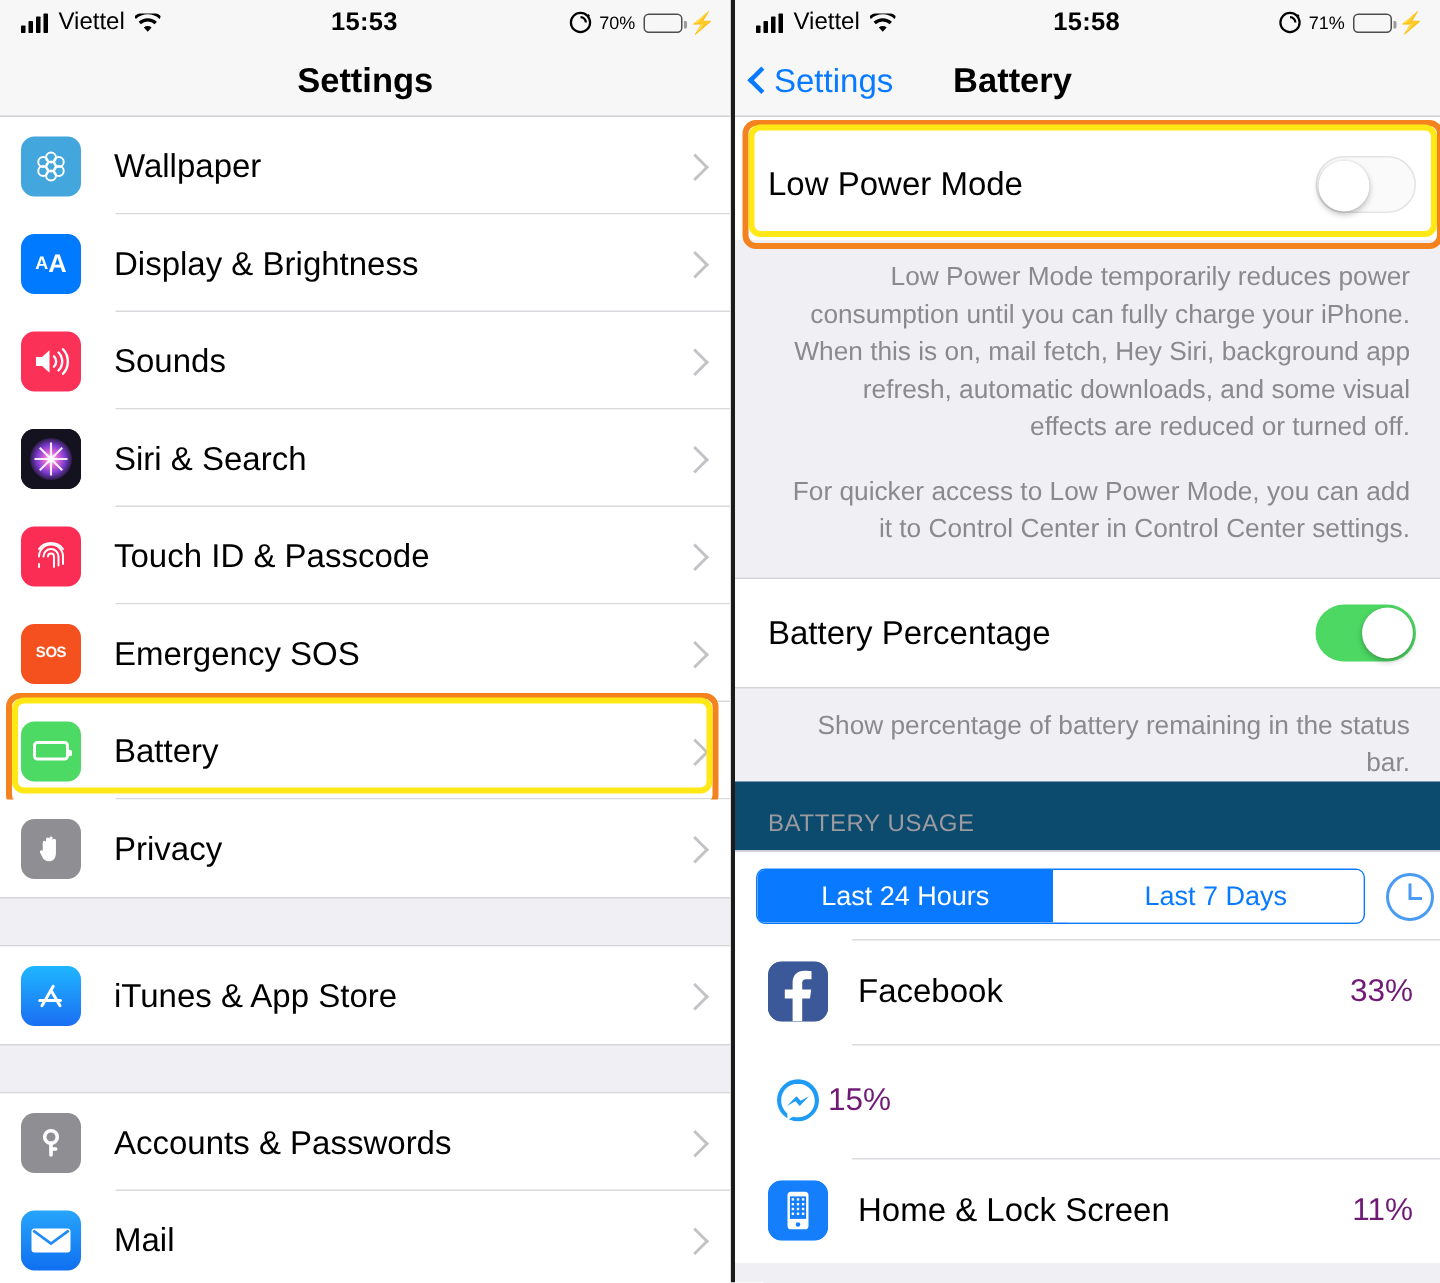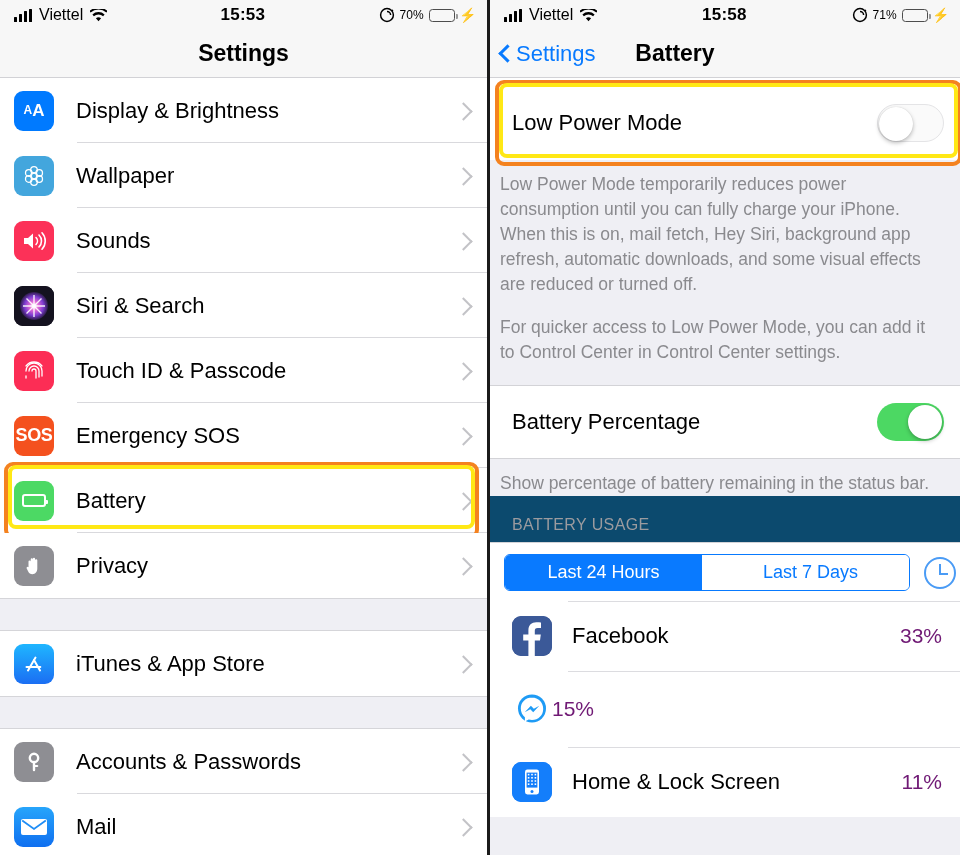--- a/index.html
+++ b/index.html
@@ -147,22 +147,23 @@
   .toggle .knob {
     position: absolute; top: 2px; width: 34px; height: 34px;
     background: #fff; border-radius: 50%;
     box-shadow: 0 2px 4px rgba(0,0,0,.26), 0 0 1px rgba(0,0,0,.15);
   }
   .toggle.off .knob { left: 1px; }
   .toggle.on  .knob { right: 2px; }
 
   .footnote {
     color: #8a8a8e; font-size: 17.5px; line-height: 25px;
-    padding: 12px 20px 0 10px;
+    padding: 12px 20px 0 35px;
     background: #efeff4;
+    text-align: right;
   }
   .footnote.second { padding-top: 18px; }
   .section-header {
     color: #9b9b9f; font-size: 16px; letter-spacing: .4px;
     padding: 20px 20px 8px 22px; background: #0c4a6e;
   }
 
   
   .seg-bar {
     background: #fff; padding: 11px 14px 10px 14px;
@@ -207,21 +208,21 @@
     overflow: hidden;
   }
   .usage-text { margin-left: 20px; flex: 1; }
   .usage-name { font-size: 22px; color: #000; }
   .usage-sub { font-size: 15px; color: #2b2b2b; margin-top: 3px; }
   .usage-pct { font-size: 21px; color: #701a75; margin-right: 18px; }
 
   
   .g-aa { font-size: 17px; }
   .g-aa small { font-size: 12px; vertical-align: 2px; }
-  .sos { font-size: 18px; font-weight: bold; letter-spacing: -.3px; }
+  .sos { font-size: 10px; font-weight: bold; letter-spacing: -.3px; }
   .batticon {
     width: 24px; height: 13px; border: 2.2px solid #fff; border-radius: 3px;
     position: relative;
   }
   .batticon::after {
     content:""; position:absolute; right:-4px; top:3.5px;
     width:2.5px; height:4px; background:#fff; border-radius:0 1px 1px 0;
   }
   svg { display: block; }
 </style>
@@ -260,45 +261,45 @@
         <span class="batt-shell"><span class="batt-fill" style="width:70%"></span></span>
         <span class="bolt">⚡</span>
       </div>
     </div>
 
     <div class="navbar">
       <div class="nav-title">Settings</div>
     </div>
 
     <div class="list">
-
-      <div class="row">
-        <div class="icon g-aa" style="background:#007aff">
-            <span><small>A</small>A</span>
-          </div>
-        <div class="row-label">Display &amp; Brightness</div>
-        <div class="chev"></div>
-        <div class="sep"></div>
-      </div>
 
       <div class="row">
         <div class="icon" style="background:#43a6dd">
           <svg width="26" height="26" viewBox="0 0 26 26">
               <g fill="none" stroke="#fff" stroke-width="1.3">
                 <circle cx="13" cy="13" r="3.3"></circle>
                 <circle cx="13" cy="7" r="3.3"></circle>
                 <circle cx="13" cy="19" r="3.3"></circle>
                 <circle cx="7.8" cy="10" r="3.3"></circle>
                 <circle cx="18.2" cy="10" r="3.3"></circle>
                 <circle cx="7.8" cy="16" r="3.3"></circle>
                 <circle cx="18.2" cy="16" r="3.3"></circle>
               </g>
             </svg>
         </div>
         <div class="row-label">Wallpaper</div>
+        <div class="chev"></div>
+        <div class="sep"></div>
+      </div>
+
+      <div class="row">
+        <div class="icon g-aa" style="background:#007aff">
+            <span><small>A</small>A</span>
+          </div>
+        <div class="row-label">Display &amp; Brightness</div>
         <div class="chev"></div>
         <div class="sep"></div>
       </div>
 
       <div class="row">
         <div class="icon" style="background:#fc3158">
           <svg width="26" height="22" viewBox="0 0 26 22">
               <path d="M3 8h4l5-4.5v15L7 14H3z" fill="#fff"></path>
               <g fill="none" stroke="#fff" stroke-width="1.6" stroke-linecap="round">
                 <path d="M15 7.5a5 5 0 0 1 0 7"></path>

